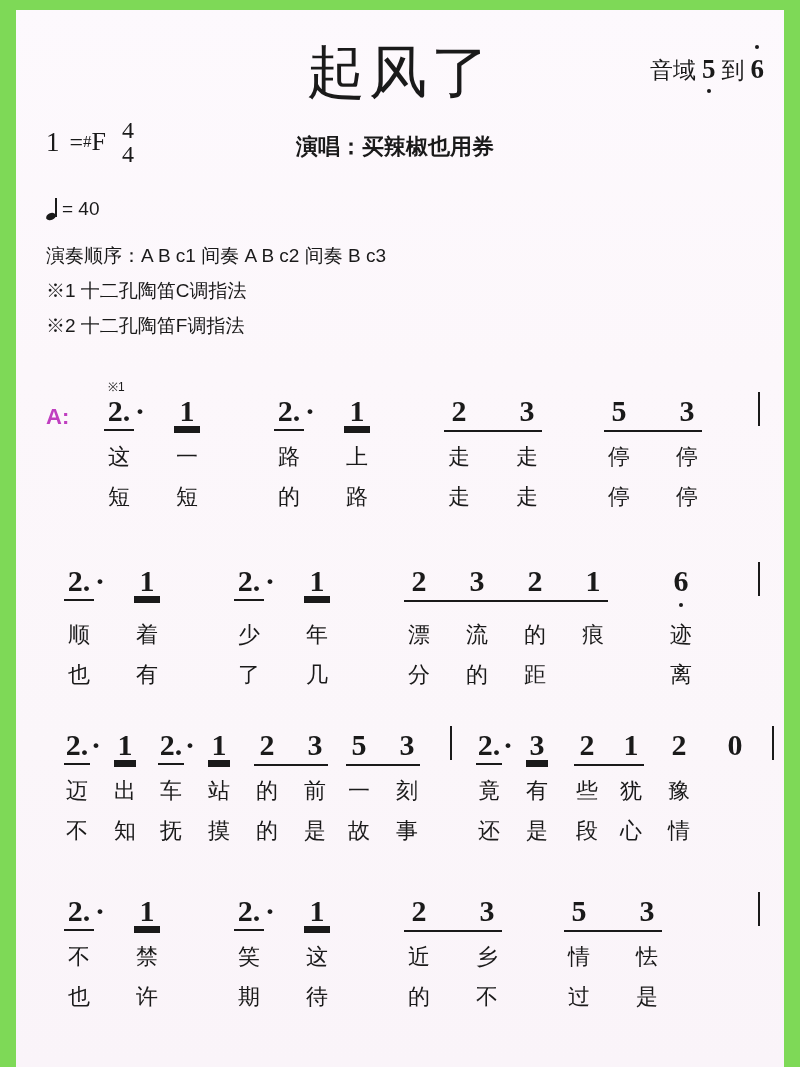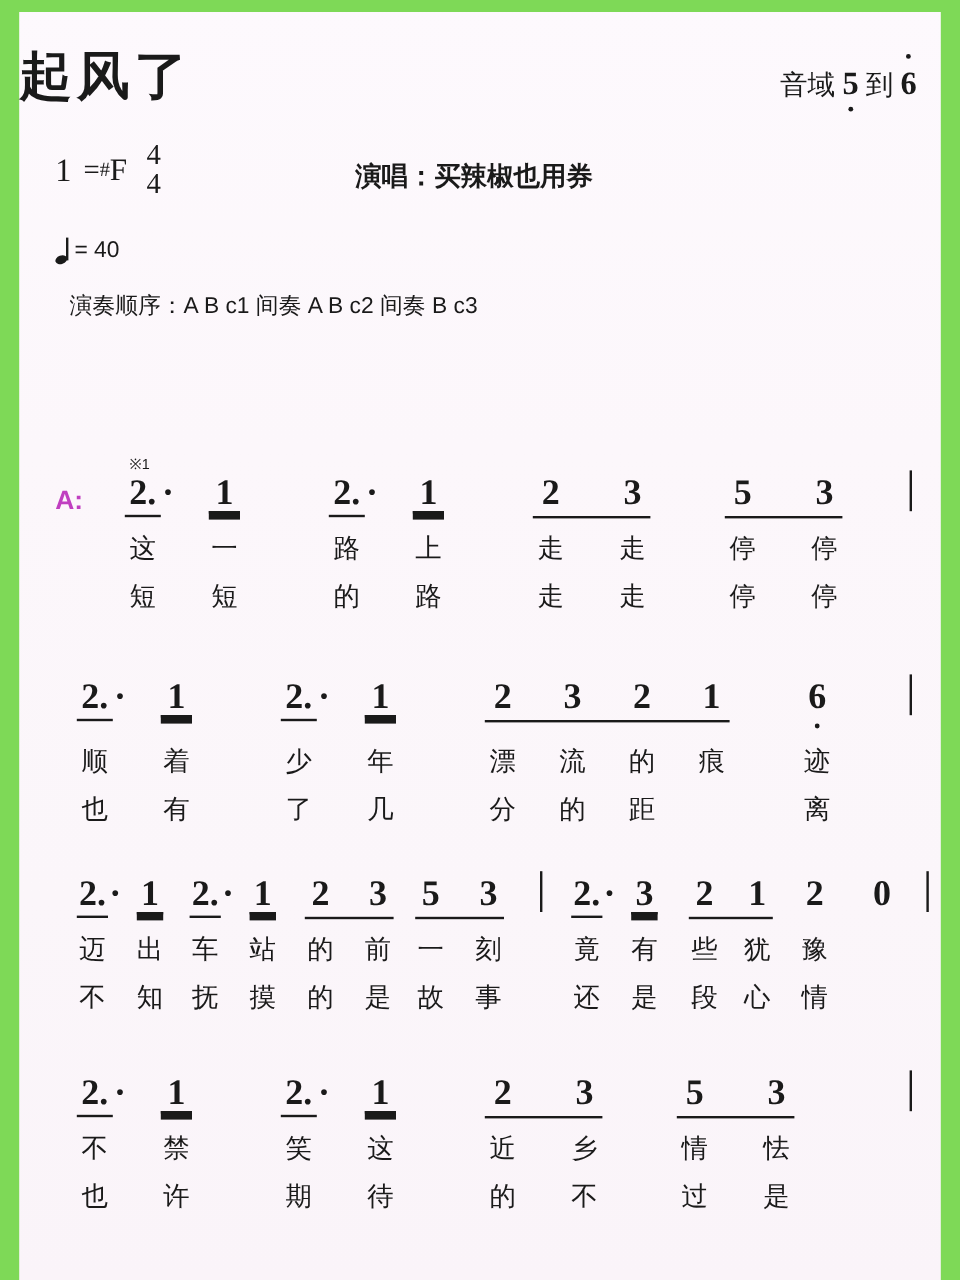--- a/index.html
+++ b/index.html
@@ -42,23 +42,23 @@
     right: 16px;
     top: 10px;
     bottom: 0;
   }
 
   
   .title {
     position: absolute;
     left: 0; right: 0;
     top: 24px;
-    text-align: left;
-    font-size: 44px;
-    font-weight: bold;
+    text-align: center;
+    font-size: 58px;
+    font-weight: normal;
     color: #1a1a1a;
     letter-spacing: 4px;
     font-family: "Liberation Serif", serif;
   }
   .range {
     position: absolute;
     right: 20px;
     top: 44px;
     font-size: 23px;
     color: #1a1a1a;
@@ -173,21 +173,21 @@
   }
 
   .notes-block {
     position: absolute;
     left: 30px;
     top: 228px;
     font-size: 19px;
     color: #1a1a1a;
     line-height: 1.85;
   }
-  .notes-block div { white-space: nowrap; margin-left: 12px; }
+  .notes-block div { white-space: nowrap; }
 
   
   .system {
     position: absolute;
     left: 30px;
     right: 18px;
   }
   .sysA { top: 372px; }
   .sysB { top: 542px; }
   .sysC { top: 706px; }
@@ -301,20 +301,22 @@
     <div class="performer">演唱：买辣椒也用券</div>
 
 
     <div class="tempo">
       <span class="quarter-note"></span>
       <span>= 40</span>
     </div>
 
     <div class="notes-block">
       <div>演奏顺序：A B c1 间奏 A B c2 间奏 B c3</div>
+      <div>※1 十二孔陶笛C调指法</div>
+      <div>※2 十二孔陶笛F调指法</div>
     </div>
 
     <div class="system sysA">
       <div class="section-label">A:</div>
       <div class="marker" style="left:62px; top:-4px;">※1</div>
 
       <div class="staffrow">
         <div class="measure" style="left:58px; top:14px;">
           <span class="note dot u1" style="width:30px;">2.</span>
           <span class="note u2" style="width:30px; margin-left:38px;">1</span>

